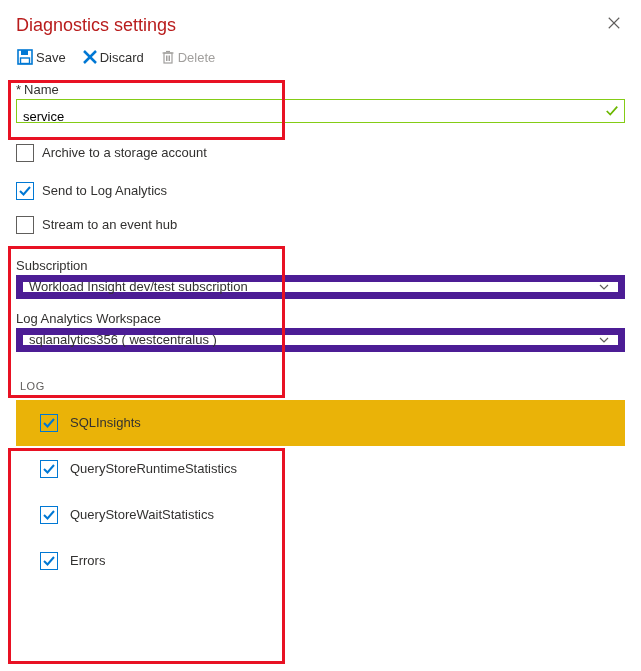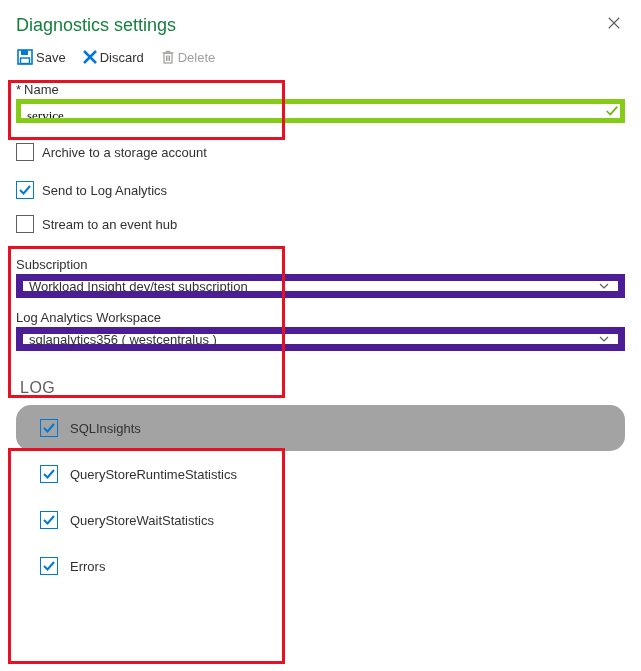--- a/index.html
+++ b/index.html
@@ -19,21 +19,21 @@
   }
   .header-row {
     display: flex;
     align-items: center;
     justify-content: space-between;
     margin-bottom: 10px;
   }
   .header-title {
     font-size: 18px;
     font-weight: 400;
-    color: #15803d;
+    color: #b91c1c;
   }
   .close-btn {
     cursor: pointer;
     font-size: 16px;
     padding: 4px;
     color: #605e5c;
   }
   .toolbar {
     display: flex;
     align-items: center;
@@ -60,24 +60,24 @@
     font-size: 13px;
     margin-bottom: 2px;
   }
   .req-star { color: #323130; margin-right: 3px; }
   .input-row {
     position: relative;
   }
   .text-input {
     width: 100%;
     height: 24px;
-    border: 5px solid #84cc16;
+    border: 1px solid #84cc16;
     padding: 12px 26px 2px 6px;
     font-size: 13px;
-    font-family: Liberation Serif, serif;
+    font-family: Liberation Sans, sans-serif;
     outline: none;
   }
   .valid-check {
     position: absolute;
     right: 6px;
     top: 50%;
     transform: translateY(-50%);
     width: 14px;
     height: 14px;
   }
@@ -116,38 +116,37 @@
     position: relative;
     cursor: pointer;
   }
   .chev {
     position: absolute;
     right: 8px;
     top: 50%;
     transform: translateY(-50%);
   }
   .section-heading {
-    font-size: 16px;
+    font-size: 11px;
     letter-spacing: 0.5px;
     text-transform: uppercase;
     color: #605e5c;
     margin: 28px 0 8px 4px;
   }
   .log-list {
     margin-top: 0;
   }
   .log-item {
     display: flex;
     align-items: center;
     gap: 12px;
     padding: 14px 24px;
   }
   .log-item.active {
-    background: #a3a3a3;
-    border-radius: 15px;
+    background: #eab308;
   }
   .log-label {
     font-size: 13px;
   }
 
   
   .hl {
     position: absolute;
     border: 3px solid #e81123;
     pointer-events: none;

